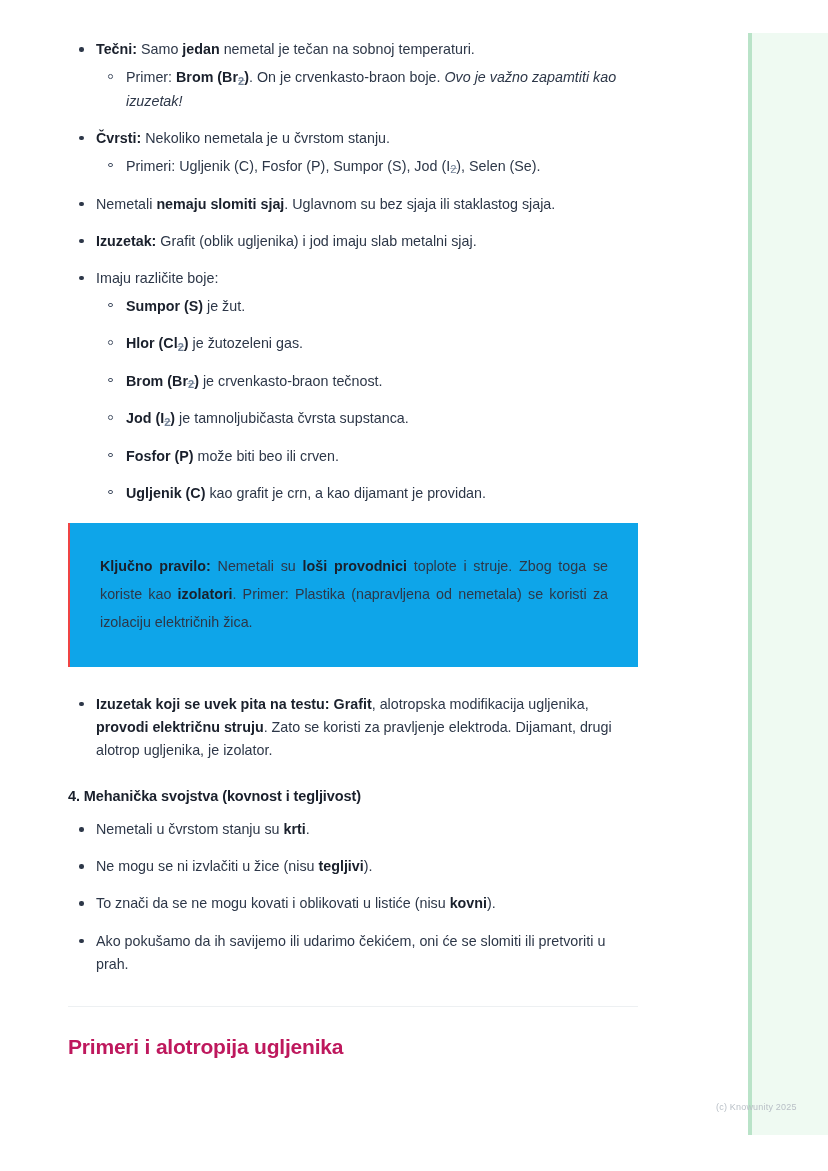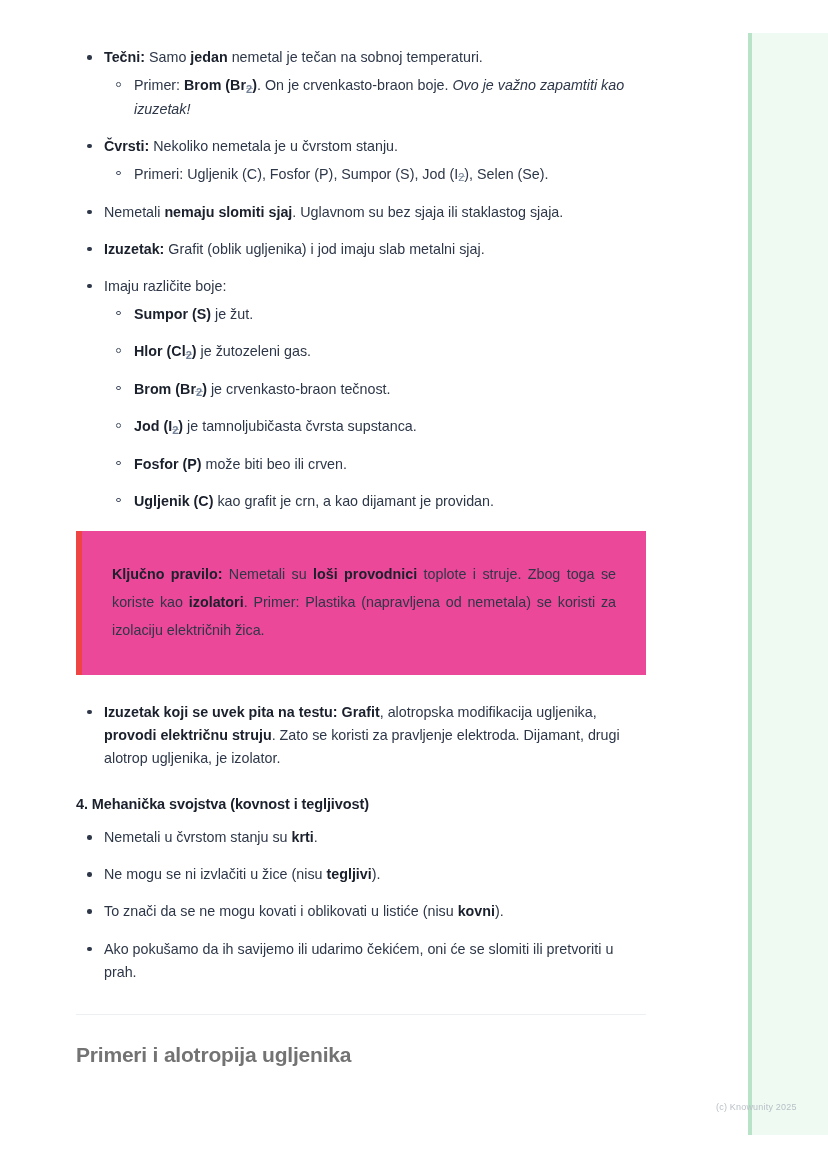--- a/index.html
+++ b/index.html
@@ -33,40 +33,40 @@
     height: 1102px;
     background: #b9e3c8;
   }
 
   
   .page {
     position: absolute;
     left: 0;
     top: 0;
     width: 700px;
-    padding: 8px;
+    padding: 0;
   }
   .content {
     margin-left: 68px;
     width: 572px;
     padding-top: 38px;
   }
 
   
   h3.section-heading {
     font-size: 14.5px;
     font-weight: bold;
     color: #1a202c;
     margin: 26px 0 14px 0;
     letter-spacing: -0.1px;
   }
   h2.green-heading {
     font-size: 21px;
     font-weight: bold;
-    color: #737373;
+    color: #be185d;
     margin: 28px 0 0 0;
     letter-spacing: -0.2px;
   }
 
   
   ul.lvl1 {
     list-style: none;
     margin: 0;
     padding: 0;
   }
@@ -136,22 +136,22 @@
     right: -0.5px;
     top: 42%;
     height: 1px;
     background: currentColor;
     opacity: 0.55;
   }
 
   
   .callout {
     position: relative;
-    background: #ec4899;
-    border-left: 6px solid #ef4444;
+    background: #0ea5e9;
+    border-left: 2px solid #ef4444;
     margin: 18px 0 26px 0;
     padding: 30px 30px 30px 30px;
     width: 570px;
     box-sizing: border-box;
   }
   .callout p {
     margin: 0;
     font-size: 14.3px;
     line-height: 1.95;
     text-align: justify;

